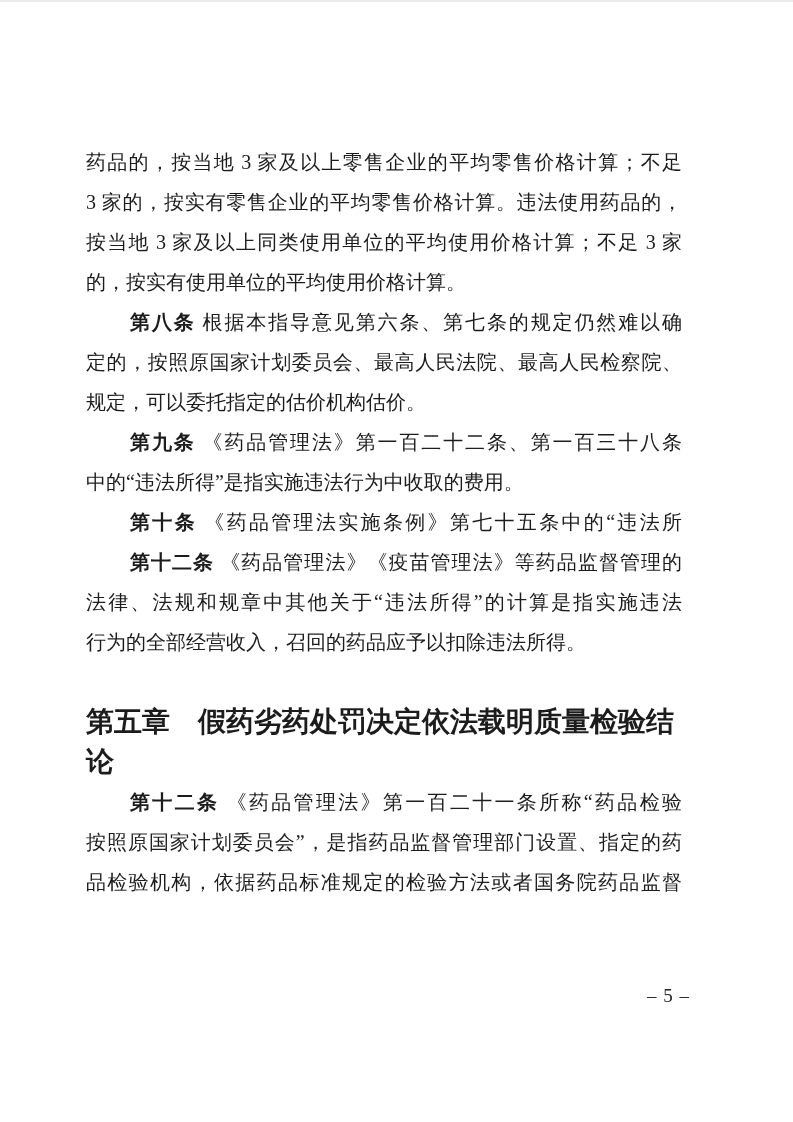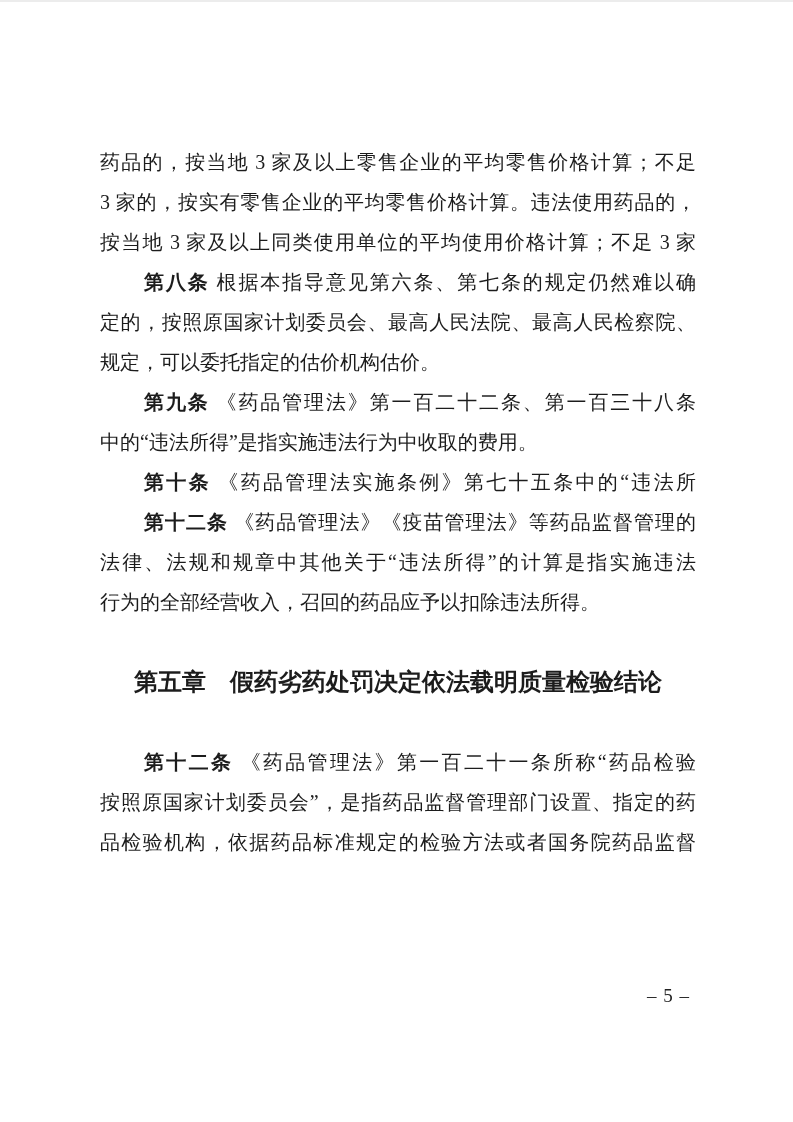--- a/index.html
+++ b/index.html
@@ -13,21 +13,21 @@
     height: 1122px;
     background: #ffffff;
     overflow: hidden;
     box-sizing: border-box;
     border-top: 2px solid #ececec;
     font-family: "Liberation Serif", "DejaVu Serif", serif;
     color: #1c1c1c;
   }
   .text-block {
     position: absolute;
-    left: 100px;
+    left: 86px;
     top: 140px;
     width: 596px;
   }
   .line {
     height: 40px;
     line-height: 40px;
     font-size: 20px;
     white-space: nowrap;
     text-align: justify;
     text-align-last: left;
@@ -42,23 +42,22 @@
   .term {
     font-weight: bold;
     font-family: Liberation Mono, monospace;
   }
   .spacer {
     height: 40px;
   }
   .chapter-heading {
     height: 40px;
     line-height: 40px;
-    font-size: 24px;
+    font-size: 28px;
     font-weight: bold;
-    text-align: center;
     font-family: "Liberation Sans", "DejaVu Sans", sans-serif;
   }
   .page-number {
     position: absolute;
     top: 983px;
     right: 103px;
     font-size: 19px;
     letter-spacing: 1px;
     color: #222222;
   }
@@ -66,20 +65,21 @@
 </head>
 <body>
 
 <div class="page">
   <div class="text-block">
 
     <div class="para">
       <div class="line j">药品的，按当地 3 家及以上零售企业的平均零售价格计算；不足</div>
       <div class="line j">3 家的，按实有零售企业的平均零售价格计算。违法使用药品的，</div>
       <div class="line j">按当地 3 家及以上同类使用单位的平均使用价格计算；不足 3 家</div>
+      <div class="line">的，按实有使用单位的平均使用价格计算。</div>
     </div>
 
     <div class="para">
       <div class="line j ind"><b class="term">第八条</b><span> 根据本指导意见第六条、第七条的规定仍然难以确</span></div>
       <div class="line j">定的，按照原国家计划委员会、最高人民法院、最高人民检察院、</div>
       <div class="line">规定，可以委托指定的估价机构估价。</div>
     </div>
 
     <div class="para">
       <div class="line j ind"><b class="term">第九条</b><span> 《药品管理法》第一百二十二条、第一百三十八条</span></div>

